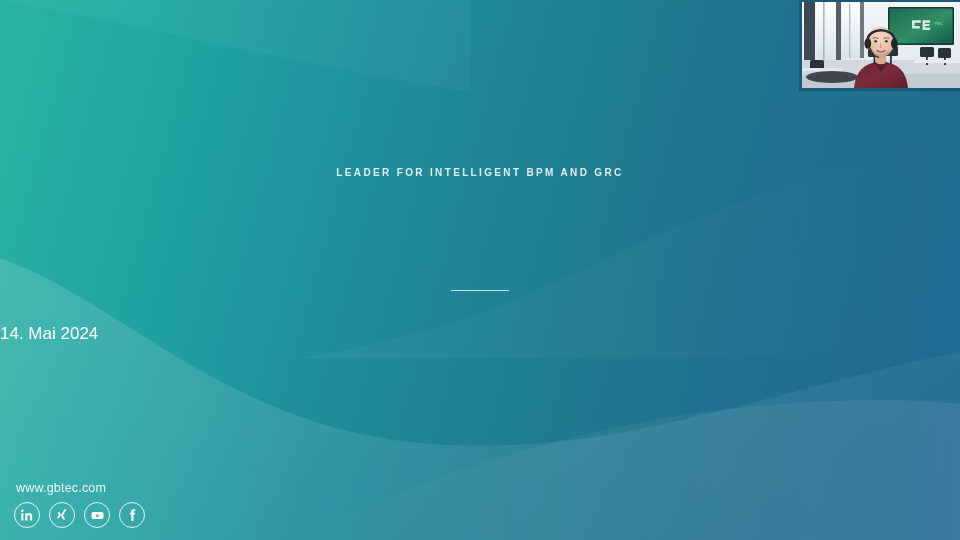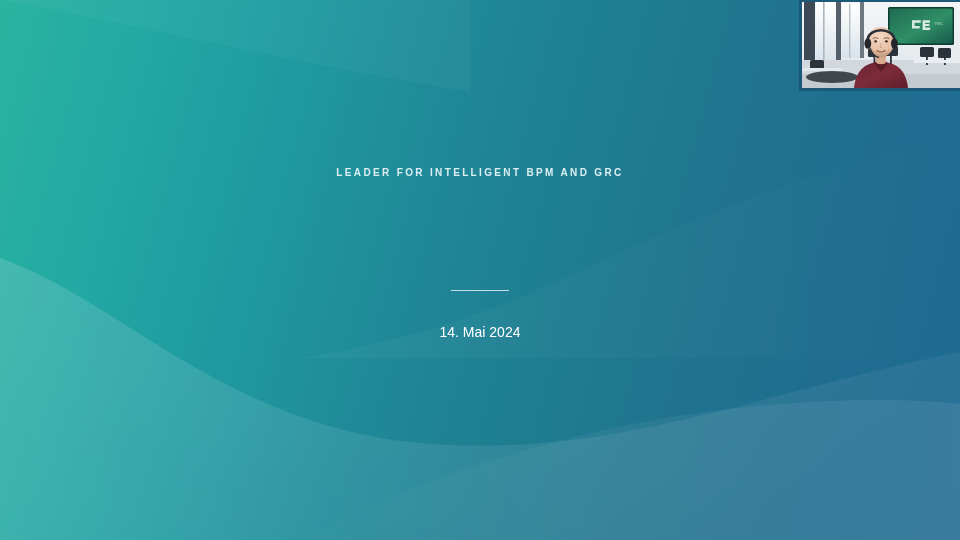--- a/index.html
+++ b/index.html
@@ -83,23 +83,22 @@
     width: 58px;
     height: 1px;
     background: rgba(235,248,250,0.82);
   }
 
   .date {
     position: absolute;
     top: 324px;
     left: 0;
     width: 960px;
-    text-align: center;
     color: #ffffff;
-    font-size: 14px;
+    font-size: 17px;
     font-weight: 400;
   }
 
   
   .footer {
     position: absolute;
     left: 14px;
     bottom: 12px;
   }
   .site-url {
@@ -182,20 +181,55 @@
   <div class="content">
 
     <div class="eyebrow">Leader for Intelligent BPM and GRC</div>
 
 
     <div class="divider"></div>
 
     <div class="date">14. Mai 2024</div>
   </div>
 
+  <div class="footer">
+    <div class="site-url">www.gbtec.com</div>
+
+    <div class="socials">
+
+      <a class="social">
+        <svg width="14" height="14" viewBox="0 0 24 24" fill="#ffffff">
+          <rect x="2.2" y="9" width="3.6" height="12.4" rx="0.4"></rect>
+          <circle cx="4" cy="4.7" r="2.3"></circle>
+          <path d="M9.2 9h3.45v1.75h.05c.5-.9 1.72-1.9 3.55-1.9 3.8 0 4.5 2.4 4.5 5.55v6.99h-3.6v-6.2c0-1.48-.03-3.38-2.1-3.38-2.1 0-2.42 1.6-2.42 3.27v6.31H9.2z"></path>
+        </svg>
+      </a>
+
+      <a class="social">
+        <svg width="14" height="14" viewBox="0 0 24 24" fill="#ffffff">
+          <path d="M4.3 7.4h3.5l2.35 4.05-3.7 6.2H2.9l3.72-6.2z"></path>
+          <path d="M19.6 2.2h-3.4l-6.0 10.55 3.85 6.9h3.45l-3.85-6.9z"></path>
+        </svg>
+      </a>
+
+      <a class="social">
+        <svg width="15" height="15" viewBox="0 0 24 24">
+          <rect x="2.4" y="6.4" width="19.2" height="11.2" rx="3.1" fill="#ffffff"></rect>
+          <path d="M10.2 9.5l4.9 2.9-4.9 2.9z" fill="#2ab3a0"></path>
+        </svg>
+      </a>
+
+      <a class="social">
+        <svg width="14" height="14" viewBox="0 0 24 24" fill="#ffffff">
+          <path d="M14.6 8.2V6.35c0-.8.18-1.2 1.43-1.2h1.6V2.2h-2.6c-3.2 0-4.22 1.48-4.22 4.02V8.2H8.4v3.05h2.41V21.8h3.79V11.25h2.56l.34-3.05z"></path>
+        </svg>
+      </a>
+
+    </div>
+  </div>
 
   <div class="webcam">
     <div class="webcam-inner">
       <svg width="158" height="86" viewBox="0 0 158 86">
         <defs>
           <linearGradient id="wallg" x1="0" y1="0" x2="0" y2="1">
             <stop offset="0%" stop-color="#f3f6f8"></stop>
             <stop offset="100%" stop-color="#dfe5ea"></stop>
           </linearGradient>
           <linearGradient id="wing" x1="0" y1="0" x2="0" y2="1">

